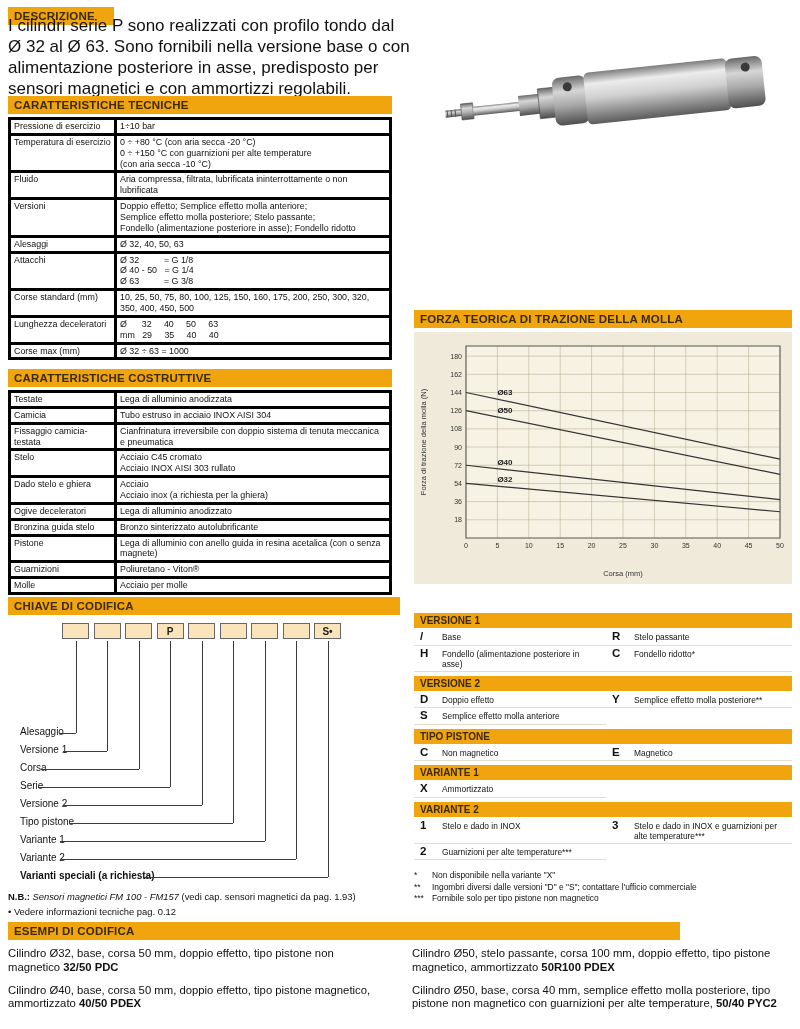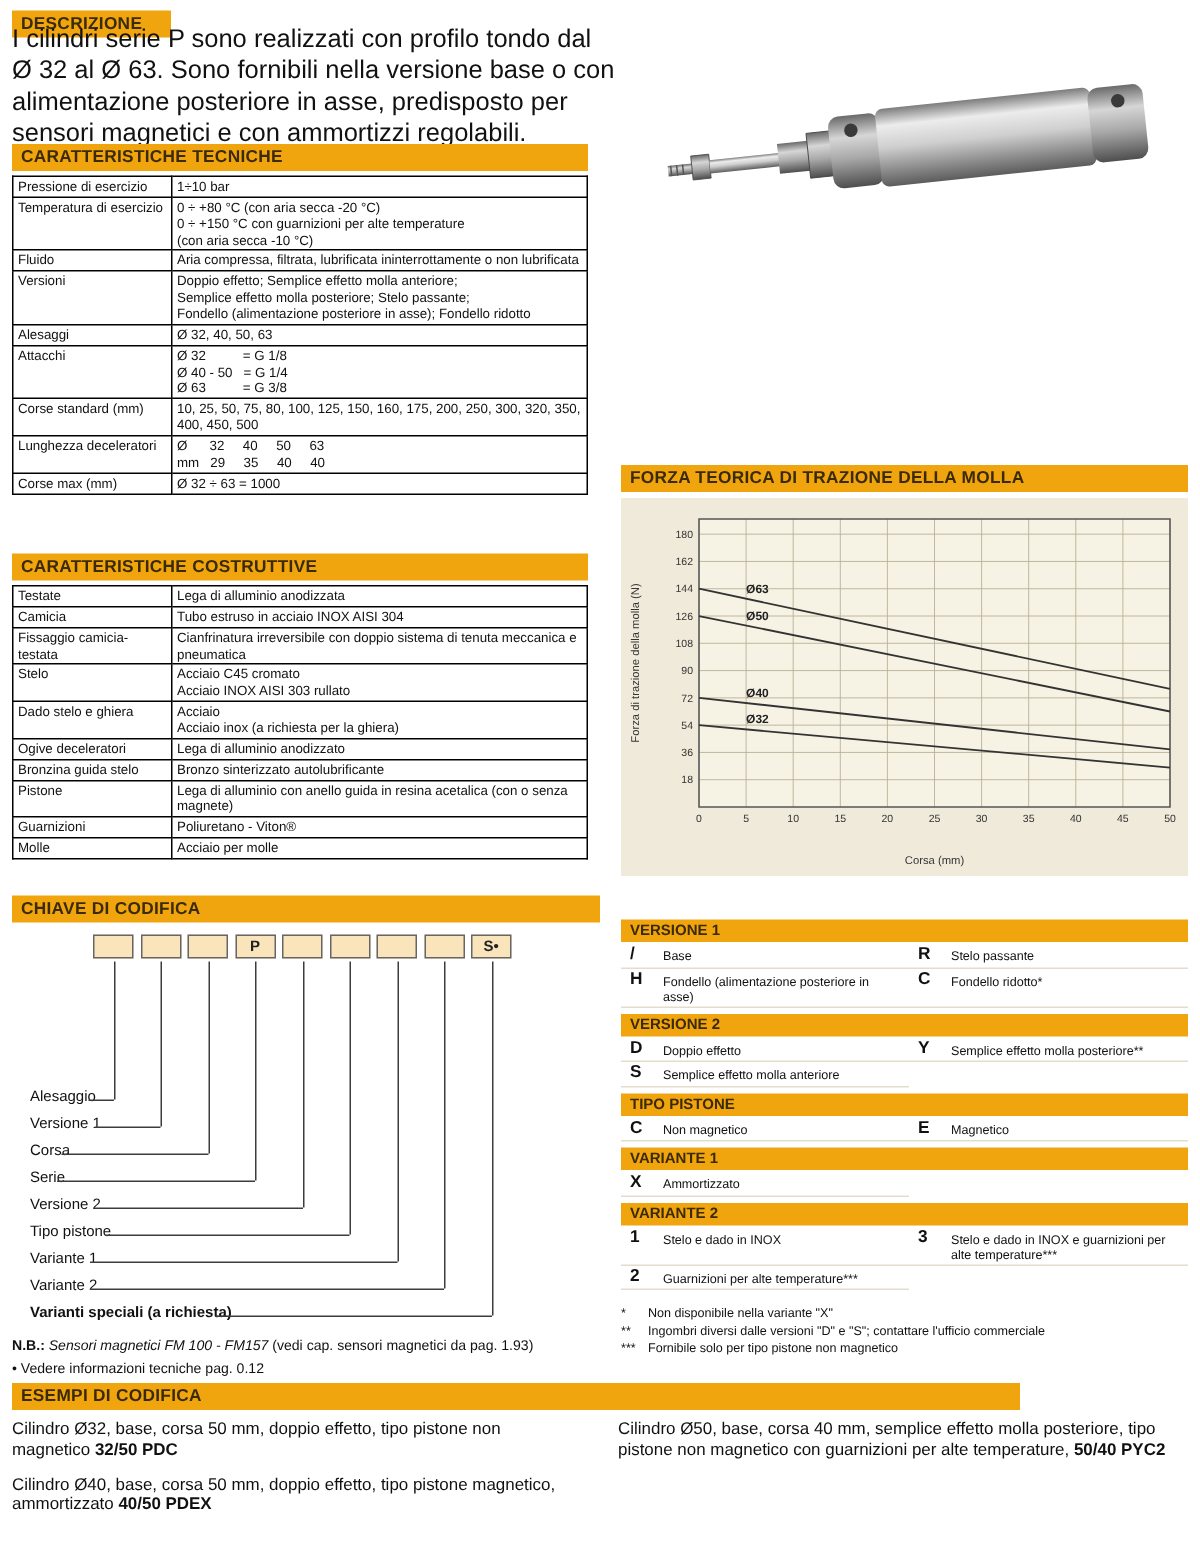--- a/index.html
+++ b/index.html
@@ -13,21 +13,21 @@
   #descr-text{position:absolute;left:8px;top:15px;width:402px;font-size:17px;line-height:1.24;}
 
   #product-image{position:absolute;left:418px;top:36px;width:372px;height:112px;}
 
   #tech-header{position:absolute;left:8px;top:96px;width:384px;}
   #tech-table{position:absolute;left:8px;top:117px;width:384px;}
   #constr-header{position:absolute;left:8px;top:369px;width:384px;}
   #constr-table{position:absolute;left:8px;top:390px;width:384px;}
 
   table.spec{border-collapse:collapse;width:100%;}
-  table.spec td{border:1px solid #000000;font-size:8.9px;padding:1px 3px;vertical-align:top;line-height:1.22;}
+  table.spec td{border:3px solid #000000;font-size:8.9px;padding:1px 3px;vertical-align:top;line-height:1.22;}
   td.spec-label{width:106px;}
   td.spec-value{white-space:pre-wrap;}
 
   #chart-section{position:absolute;left:414px;top:310px;width:378px;}
   #chart-box{margin-top:4px;background:#efeada;}
   #spring-chart{display:block;}
   .tick{font-size:7px;fill:#333;font-family:"Liberation Sans",sans-serif;}
   .axis-label{font-size:7.5px;fill:#333;font-family:"Liberation Sans",sans-serif;}
   .series-label{font-size:8px;fill:#222;font-weight:bold;font-family:"Liberation Sans",sans-serif;}
 
@@ -404,16 +404,17 @@
   </div>
 
 <div id="examples-section">
   <div id="examples-header" class="bar" style="background: rgb(240, 164, 14); color: rgb(58, 42, 5);">ESEMPI DI CODIFICA</div>
   <div id="examples-body">
     <div class="ex-col" id="ex-col-0">
         <p class="example"><span>Cilindro Ø32, base, corsa 50 mm, doppio effetto, tipo pistone non magnetico </span><b>32/50 PDC</b></p>
         <p class="example"><span>Cilindro Ø40, base, corsa 50 mm, doppio effetto, tipo pistone magnetico, ammortizzato </span><b>40/50 PDEX</b></p>
       </div>
     <div class="ex-col" id="ex-col-1">
+        <p class="example"><span>Cilindro Ø50, stelo passante, corsa 100 mm, doppio effetto, tipo pistone magnetico, ammortizzato </span><b>50R100 PDEX</b></p>
         <p class="example"><span>Cilindro Ø50, base, corsa 40 mm, semplice effetto molla posteriore, tipo pistone non magnetico con guarnizioni per alte temperature, </span><b>50/40 PYC2</b></p>
       </div>
   </div>
 </div>
 
 </body></html>

